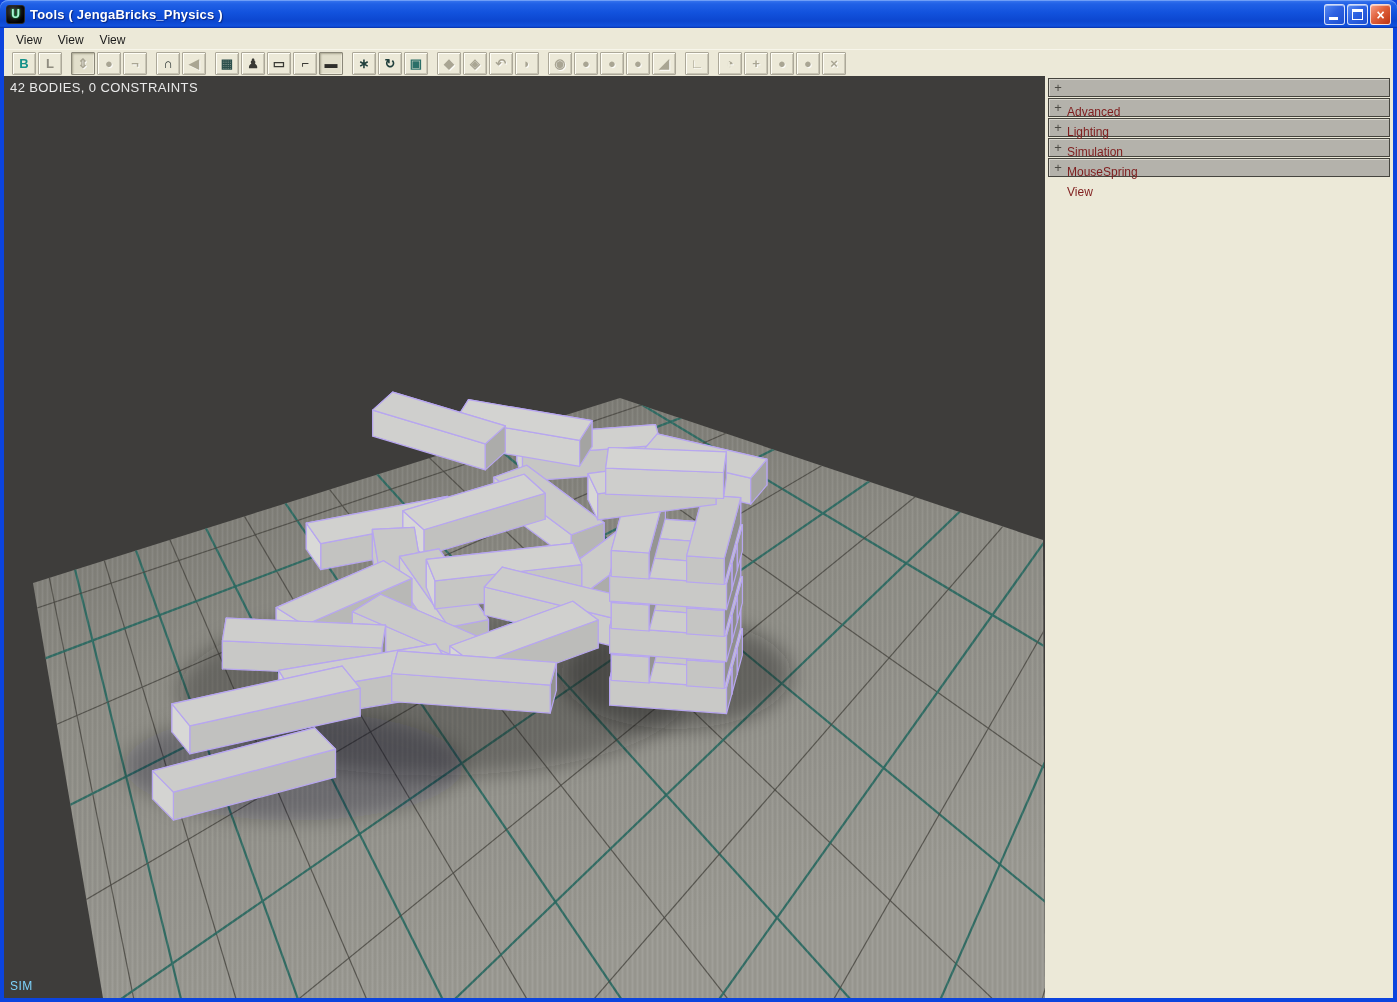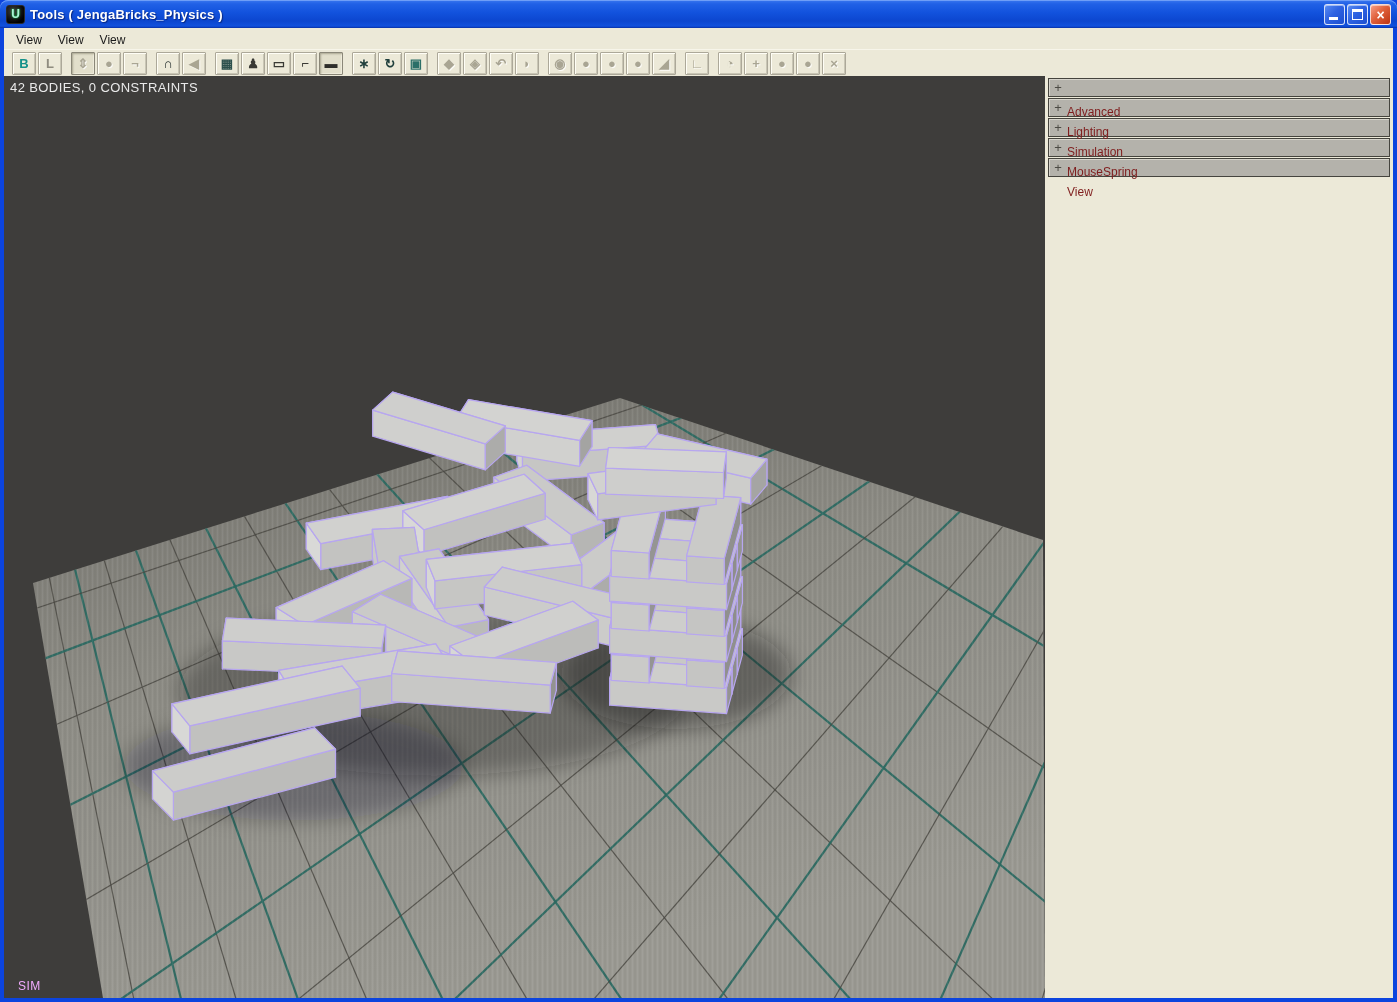--- a/index.html
+++ b/index.html
@@ -54,21 +54,21 @@
     box-shadow:inset 1px 1px 2px #aaa793, inset -1px -1px 0 #f2efdf; }
   .tb-btn .g { font-weight:bold; line-height:1; }
   .tb-btn.disabled .g { color:#a9a593 !important; text-shadow:1px 1px 0 rgba(255,255,255,.85); }
 
   
   .content { flex:1; display:flex; background:#ece9d8; }
   .viewport { position:relative; width:1041px; height:922px; background:#3e3d3b; }
   .viewport svg { display:block; width:100%; height:100%; }
   .status-top { position:absolute; top:4px; left:6px; color:#e9e9e9; font-size:13px;
     letter-spacing:.4px; }
-  .status-bottom { position:absolute; bottom:5px; left:14px; color:#f0abfc; font-size:12px;
+  .status-bottom { position:absolute; bottom:5px; left:6px; color:#7dd3fc; font-size:12px;
     letter-spacing:.4px; }
 
   
   .panel { width:348px; background:#ece9d8; padding:2px 3px; }
   .panel-section { height:19px; margin-bottom:1px; background:#b4b2ab;
     border:1px solid #45443e; box-shadow:inset 1px 1px 0 #d6d4cc;
     display:flex; align-items:center; cursor:pointer; }
   .panel-plus { width:18px; text-align:center; color:#4c4b45; font-size:13px; line-height:1; }
   .panel-label { font-size:12px; color:#7f1d1d;margin-top:48px; }
 </style>

